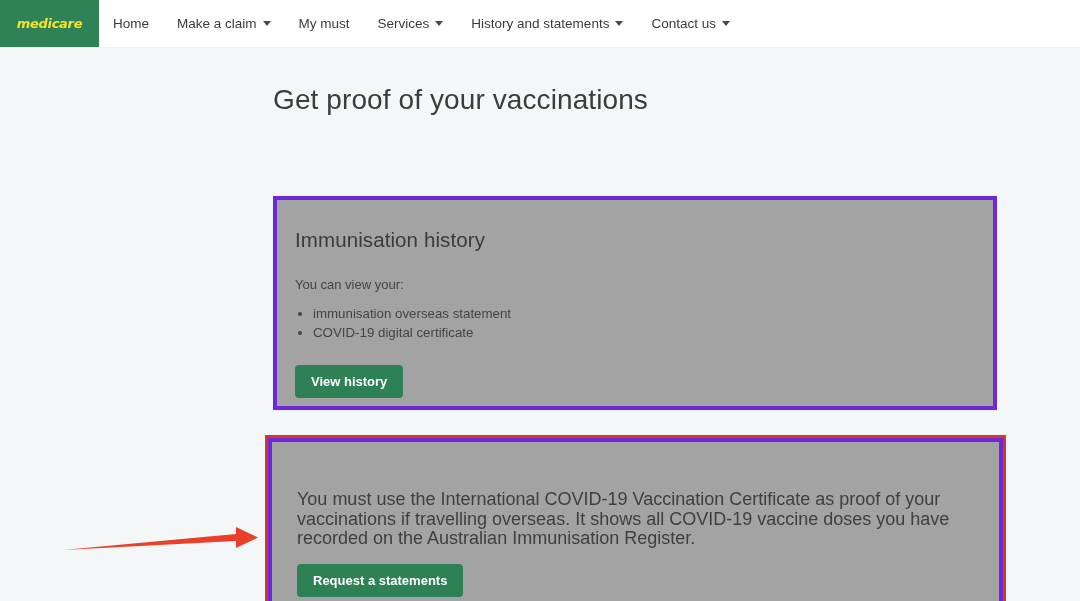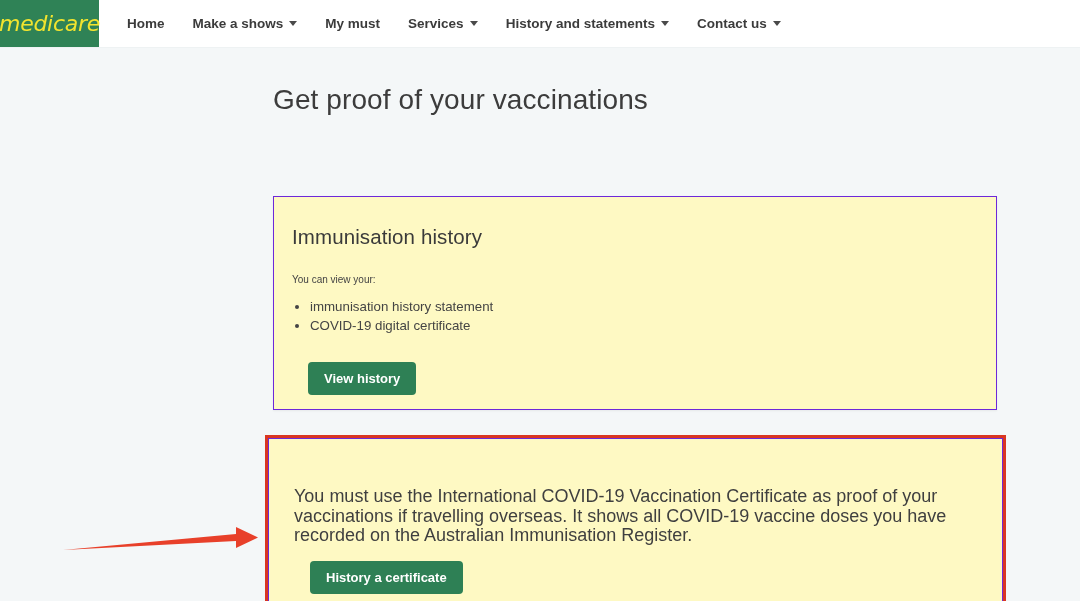--- a/index.html
+++ b/index.html
@@ -30,31 +30,29 @@
     background: #2f8256;
     display: flex;
     align-items: center;
     justify-content: center;
     flex: 0 0 auto;
     cursor: pointer;
   }
   .brand-text {
     font-family: "DejaVu Sans", sans-serif;
     font-style: italic;
-    font-weight: normal;
-    font-size: 22px;
+    font-weight: bold;
+    font-size: 13px;
     color: #f2e42e;
     letter-spacing: -0.3px;
     user-select: none;
   }
   .main-nav {
     display: flex;
     align-items: flex-end;
-    padding-left: 14px;
-    font-weight: bold;
   }
   .nav-item {
     display: flex;
     align-items: center;
     font-size: 13.5px;
     color: #3b3b3b;
     padding: 0 14px;
     height: 47px;
     cursor: pointer;
     white-space: nowrap;
@@ -86,43 +84,43 @@
     font-size: 28px;
     font-weight: 400;
     color: #3c3c3c;
     margin: 0;
     padding: 36px 0 0 8px;
     letter-spacing: 0.1px;
   }
 
   
   .card {
-    background: #fef9c3;
-    border: 1px solid #6d28d9;
+    background: #a3a3a3;
+    border: 4px solid #6d28d9;
     box-shadow: 0 1px 2px rgba(0,0,0,0.06);
     box-sizing: border-box;
   }
   #card-immunisation {
     position: absolute;
     left: 8px;
     top: 148px;
     width: 724px;
     height: 214px;
     padding: 28px 30px 0 18px;
   }
   .card-title {
     font-size: 20.5px;
     font-weight: 400;
     color: #3a3a3a;
     margin: 0;
     padding: 0;
     letter-spacing: 0.1px;
   }
   .card-intro {
-    font-size: 10px;
+    font-size: 13px;
     color: #444;
     margin: 25px 0 12px 0;
   }
   .bullets {
     margin: 8px 0 0 0;
     padding-left: 18px;
     list-style: disc;
   }
   .bullets li {
     font-size: 13.3px;
@@ -134,21 +132,20 @@
     background: #2e8055;
     color: #ffffff;
     font-size: 13px;
     font-weight: bold;
     border: none;
     border-radius: 4px;
     padding: 10px 16px;
     cursor: pointer;
     font-family: "Liberation Sans", sans-serif;
     line-height: 1;
-    margin-left: 16px;
   }
   #view-history-btn {
     position: absolute;
     left: 18px;
     top: 165px;
   }
 
   
   #highlight-box {
     position: absolute;
@@ -195,21 +192,21 @@
 
 <div class="site-header">
   <div class="brand">
     <span class="brand-text">medicare</span>
   </div>
   <nav class="main-nav">
     <div class="nav-item">
       <span>Home</span>
     </div>
     <div class="nav-item">
-      <span>Make a shows</span>
+      <span>Make a claim</span>
       <span class="caret"></span>
     </div>
     <div class="nav-item">
       <span>My must</span>
     </div>
     <div class="nav-item">
       <span>Services</span>
       <span class="caret"></span>
     </div>
     <div class="nav-item">
@@ -226,31 +223,31 @@
 <div class="page">
 
   <div class="content">
 
     <h1 class="page-title">Get proof of your vaccinations</h1>
 
     <div class="card" id="card-immunisation">
       <h2 class="card-title">Immunisation history</h2>
       <p class="card-intro">You can view your:</p>
       <ul class="bullets">
-        <li>immunisation history statement</li>
+        <li>immunisation overseas statement</li>
         <li>COVID-19 digital certificate</li>
       </ul>
       <button class="btn" id="view-history-btn">View history</button>
     </div>
 
   </div>
 
   <div class="card" id="card-international">
     <p class="card-body">You must use the International COVID-19 Vaccination Certificate as proof of your vaccinations if travelling overseas. It shows all COVID-19 vaccine doses you have recorded on the Australian Immunisation Register.</p>
-    <button class="btn" id="request-cert-btn">History a certificate</button>
+    <button class="btn" id="request-cert-btn">Request a statements</button>
   </div>
 
   <div id="highlight-box"></div>
 
   <svg id="annotation-arrow" viewBox="0 0 210 45" xmlns="http://www.w3.org/2000/svg">
     <polygon points="3,32 176,16 176,9 198,19.5 176,30 176,23" fill="#e8402a"></polygon>
   </svg>
 
 </div>
 

